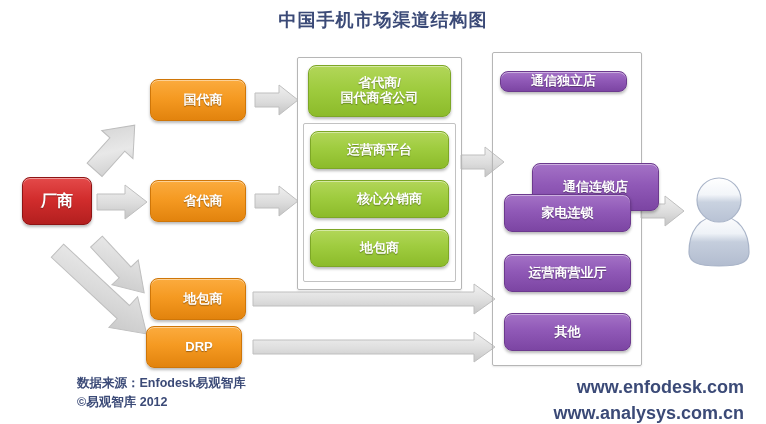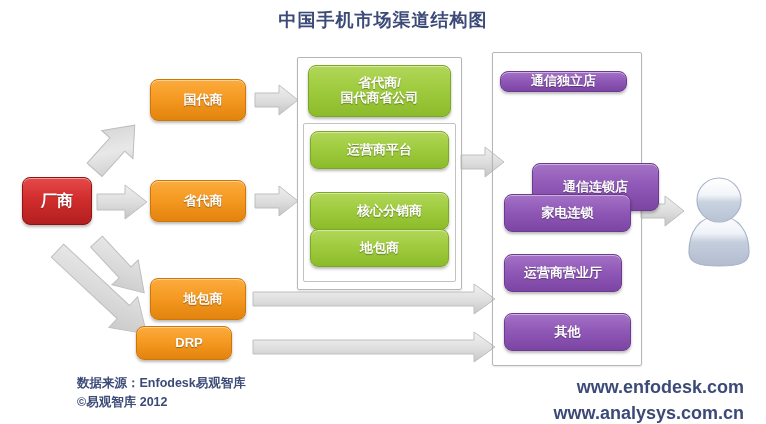--- a/index.html
+++ b/index.html
@@ -236,44 +236,44 @@
   </div>
 
   <div class="node red" style="left:22px; top:177px; width:70px; height:48px; font-size:16px;">厂商</div>
 
   <div class="node orange" style="left:150px; top:79px; width:96px; height:42px;">国代商</div>
 
   <div class="node orange" style="left:150px; top:180px; width:96px; height:42px;">省代商</div>
 
   <div class="node orange" style="left:150px; top:278px; width:96px; height:42px;">地包商</div>
 
-  <div class="node orange" style="left:136px; top:326px; width:96px; height:34px;">DRP</div>
+  <div class="node orange" style="left:146px; top:326px; width:96px; height:42px;">DRP</div>
 
   <div class="group-box" style="left:297px; top:57px; width:165px; height:233px;"></div>
 
   <div class="node green" style="left:308px; top:65px; width:143px; height:52px; font-size:13px;">省代商/
 国代商省公司</div>
 
   <div class="group-box inner" style="left:303px; top:123px; width:153px; height:159px;"></div>
 
   <div class="node green" style="left:310px; top:131px; width:139px; height:38px;">运营商平台</div>
 
-  <div class="node green" style="left:310px; top:192px; width:139px; height:38px;padding-left:24px;">核心分销商</div>
+  <div class="node green" style="left:310px; top:180px; width:139px; height:38px;padding-left:24px;">核心分销商</div>
 
   <div class="node green" style="left:310px; top:229px; width:139px; height:38px;">地包商</div>
 
   <div class="group-box" style="left:492px; top:52px; width:150px; height:314px;"></div>
 
   <div class="node purple" style="left:500px; top:71px; width:127px; height:21px;">通信独立店</div>
 
   <div class="node purple" style="left:532px; top:133px; width:127px; height:48px;margin-top:30px;">通信连锁店</div>
 
   <div class="node purple" style="left:504px; top:194px; width:127px; height:38px;">家电连锁</div>
 
-  <div class="node purple" style="left:504px; top:254px; width:118px; height:38px;">运营商营业厅</div>
+  <div class="node purple" style="left:504px; top:254px; width:127px; height:38px;">运营商营业厅</div>
 
   <div class="node purple" style="left:504px; top:313px; width:127px; height:38px;">其他</div>
 
   <div id="person-icon">
     <svg width="68" height="92" viewBox="0 0 68 92">
       <defs>
         <linearGradient id="pg-head" x1="0" y1="0" x2="0" y2="1">
           <stop offset="0%" stop-color="#ffffff"></stop>
           <stop offset="38%" stop-color="#f2f5f9"></stop>
           <stop offset="55%" stop-color="#c9d2e0"></stop>

